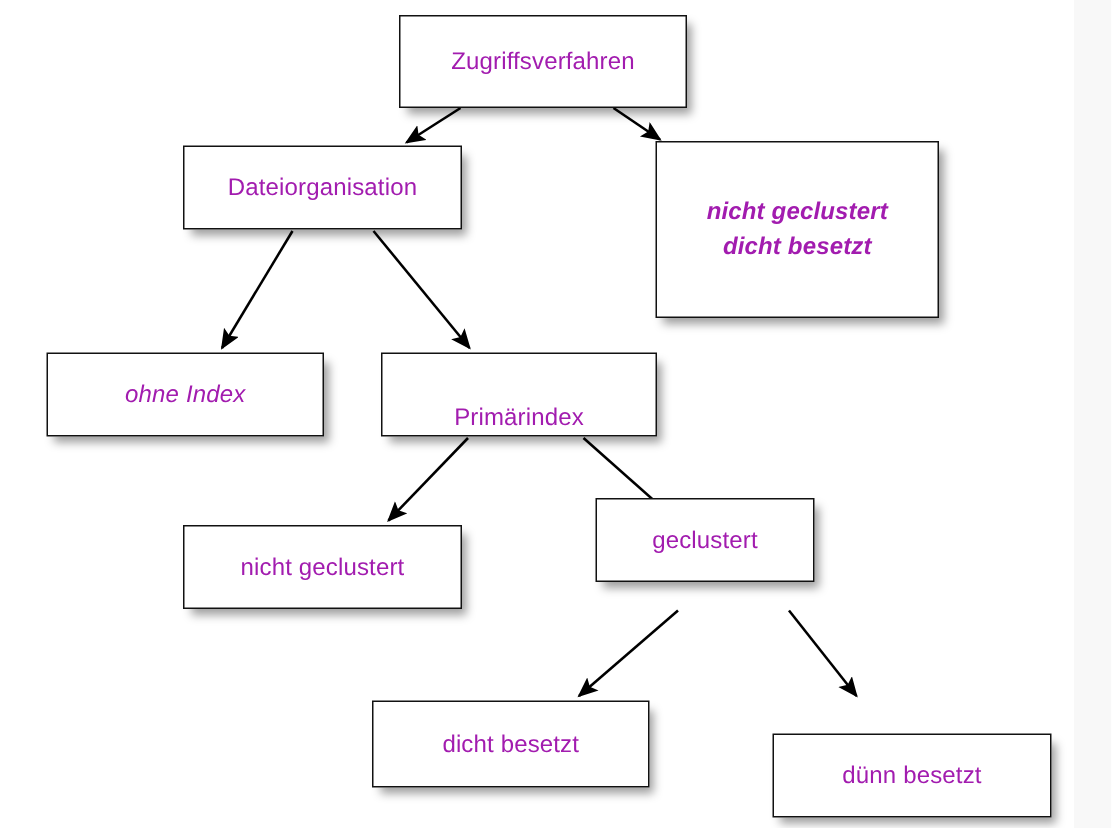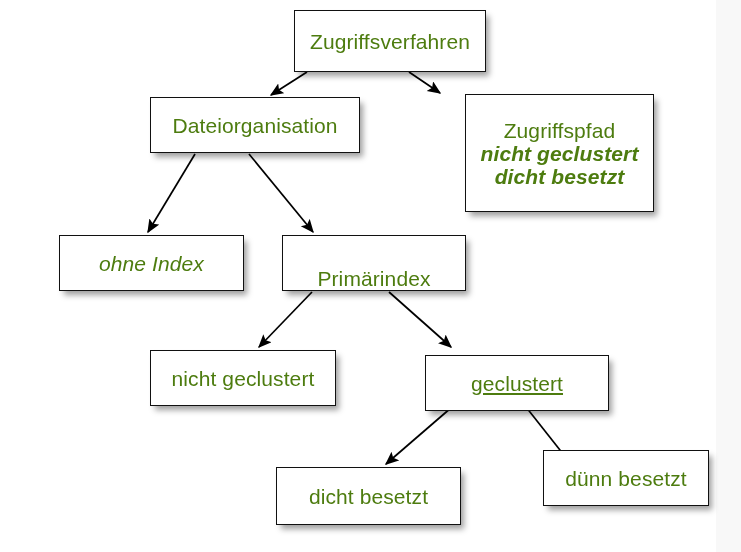--- a/index.html
+++ b/index.html
@@ -34,26 +34,25 @@
   .node {
     position: absolute;
     box-sizing: border-box;
     background: #ffffff;
     border: 1.6px solid #111111;
     box-shadow: 4px 5px 6px -1px rgba(0,0,0,0.38);
     display: flex;
     align-items: center;
     justify-content: center;
     text-align: center;
-    color: #4d7c0f;
-    font-size: 21px;
+    color: #a21caf;
+    font-size: 16px;
     line-height: 23px;
     letter-spacing: 0.1px;
     z-index: 2;
-    margin-left: 28px;
   }
   .node .lines {
     display: block;
     width: 100%;
   }
   .node .line { display: block; }
   .node .line.italic { font-style: italic; font-weight: 600; }
 </style>
 </head>
 <body>
@@ -79,57 +78,56 @@
         <line x1="526" y1="407" x2="571" y2="464"></line>
       </g>
   </svg>
 
   <div id="node-layer">
       <div class="node" style="left: 266px; top: 10px; width: 192px; height: 62px; background: rgb(255, 255, 255); border-color: rgb(17, 17, 17);">
         <span class="lines">
           <span class="line">Zugriffsverfahren</span>
         </span>
       </div>
-      <div class="node" style="left: 122px; top: 97px; width: 210px; height: 56px; background: rgb(255, 255, 255); border-color: rgb(17, 17, 17);">
+      <div class="node" style="left: 122px; top: 97px; width: 186px; height: 56px; background: rgb(255, 255, 255); border-color: rgb(17, 17, 17);">
         <span class="lines">
           <span class="line">Dateiorganisation</span>
         </span>
       </div>
       <div class="node" style="left: 437px; top: 94px; width: 189px; height: 118px; background: rgb(255, 255, 255); border-color: rgb(17, 17, 17);">
         <span class="lines">
-          <span class="line">Zugriffspfad</span>
           <span class="line italic">nicht geclustert</span>
           <span class="line italic">dicht besetzt</span>
         </span>
       </div>
       <div class="node" style="left: 31px; top: 235px; width: 185px; height: 56px; background: rgb(255, 255, 255); border-color: rgb(17, 17, 17); font-style: italic;">
         <span class="lines">
           <span class="line">ohne Index</span>
         </span>
       </div>
       <div class="node" style="left: 254px; top: 235px; width: 184px; height: 56px; background: rgb(255, 255, 255); border-color: rgb(17, 17, 17); align-items: flex-end;">
         <span class="lines">
           <span class="line">Primärindex</span>
         </span>
       </div>
       <div class="node" style="left: 122px; top: 350px; width: 186px; height: 56px; background: rgb(255, 255, 255); border-color: rgb(17, 17, 17);">
         <span class="lines">
           <span class="line">nicht geclustert</span>
         </span>
       </div>
-      <div class="node" style="left: 397px; top: 355px; width: 184px; height: 56px; background: rgb(255, 255, 255); border-color: rgb(17, 17, 17); text-decoration: underline;">
+      <div class="node" style="left: 397px; top: 332px; width: 146px; height: 56px; background: rgb(255, 255, 255); border-color: rgb(17, 17, 17);">
         <span class="lines">
           <span class="line">geclustert</span>
         </span>
       </div>
       <div class="node" style="left: 248px; top: 467px; width: 185px; height: 58px; background: rgb(255, 255, 255); border-color: rgb(17, 17, 17);">
         <span class="lines">
           <span class="line">dicht besetzt</span>
         </span>
       </div>
-      <div class="node" style="left: 515px; top: 450px; width: 166px; height: 56px; background: rgb(255, 255, 255); border-color: rgb(17, 17, 17);">
+      <div class="node" style="left: 515px; top: 489px; width: 186px; height: 56px; background: rgb(255, 255, 255); border-color: rgb(17, 17, 17);">
         <span class="lines">
           <span class="line">dünn besetzt</span>
         </span>
       </div>
     </div>
 
 </div>
 
 </body></html>

